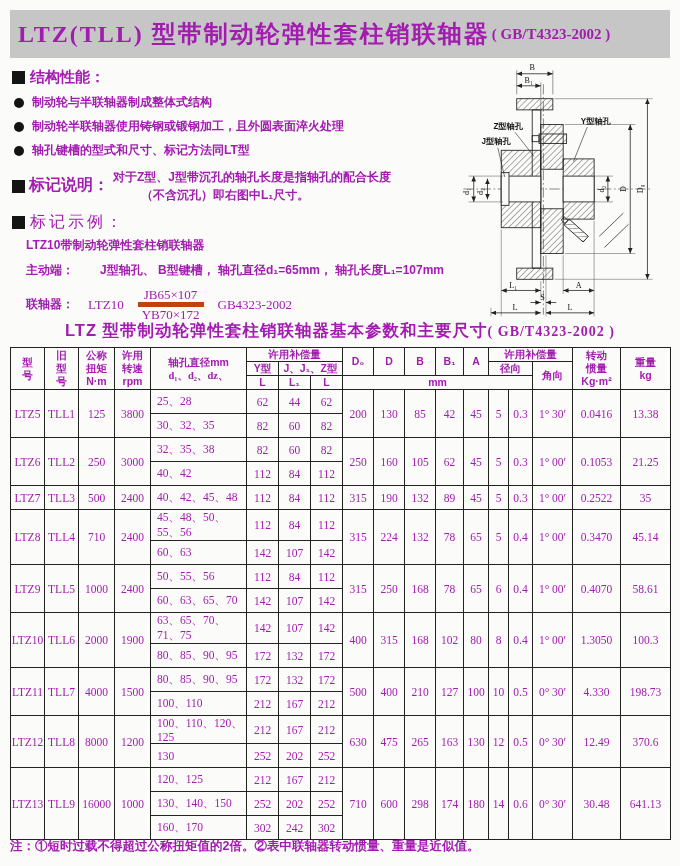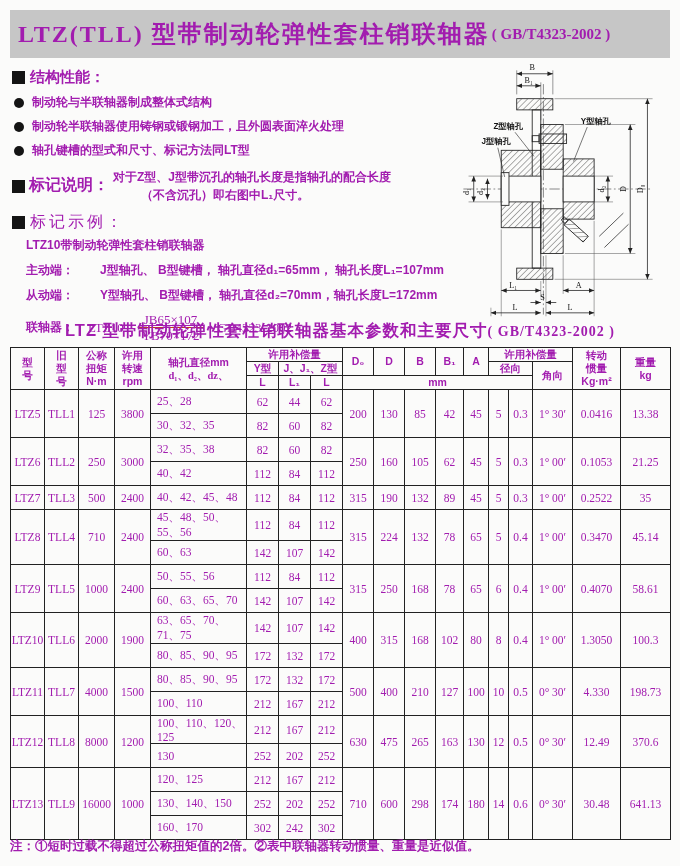--- a/index.html
+++ b/index.html
@@ -21,21 +21,21 @@
   .marknote-head{font-size:16px;font-weight:bold;flex:none;}
   .marknote-body{font-size:12px;font-weight:bold;line-height:18px;padding-top:2px;}
   .marknote-body .l2{padding-left:28px;}
   .markex-head{font-size:16px;font-weight:normal;letter-spacing:3px;}
   .ex-block{margin:4px 0 0 14px;font-size:12px;font-weight:bold;}
   .ex-intro{margin-bottom:6px;}
   .ex-line{margin:8px 0;}
   .ex-line .lbl{margin-right:26px;}
   .coupling-line{display:flex;align-items:center;gap:14px;margin-top:8px;font-size:12px;font-weight:bold;}
   .frac{display:inline-block;text-align:center;font-family:"Liberation Serif",serif;font-weight:normal;font-size:13px;line-height:15px;}
-  .frac .top{display:block;border-bottom:1px solid #c2410c;padding:0 4px;text-decoration:underline;}
+  .frac .top{display:block;border-bottom:5px solid #c2410c;padding:0 4px;}
   .frac .bot{display:block;padding:0 4px;}
   .model-serif{font-family:"Liberation Serif",serif;font-size:13px;font-weight:normal;}
   
   .diagram{position:absolute;left:440px;top:60px;width:236px;height:258px;}
   .diagram svg{width:100%;height:100%;}
   .dwg-label{font-size:9.5px;fill:#141414;font-weight:bold;}
   .dim-label{font-size:9.5px;fill:#141414;font-family:"Liberation Serif",serif;}
   
   .tablewrap{position:absolute;left:10px;top:320px;width:660px;}
   .table-title{text-align:center;font-size:16.5px;font-weight:bold;margin:0 0 5px 0;letter-spacing:1px;}
@@ -86,23 +86,20 @@
     </div>
 
     <div class="sec-head" style="margin-top:8px;">
       <span class="sq"></span>
       <span class="markex-head">标记示例：</span>
     </div>
     <div class="ex-block">
       <div class="ex-intro">LTZ10带制动轮弹性套柱销联轴器</div>
       <div class="ex-line">
         <span class="lbl">主动端：</span><span>J型轴孔、 B型键槽， 轴孔直径d₁=65mm， 轴孔长度L₁=107mm</span>
-      </div>
-      <div class="ex-line">
-        <span class="lbl">从动端：</span><span>Y型轴孔、 B型键槽， 轴孔直径d₂=70mm，轴孔长度L=172mm</span>
       </div>
       <div class="coupling-line">
         <span>联轴器：</span>
         <span class="model-serif">LTZ10</span>
         <span class="frac">
           <span class="top">JB65×107</span>
           <span class="bot">YB70×172</span>
         </span>
         <span class="model-serif">GB4323-2002</span>
       </div>

